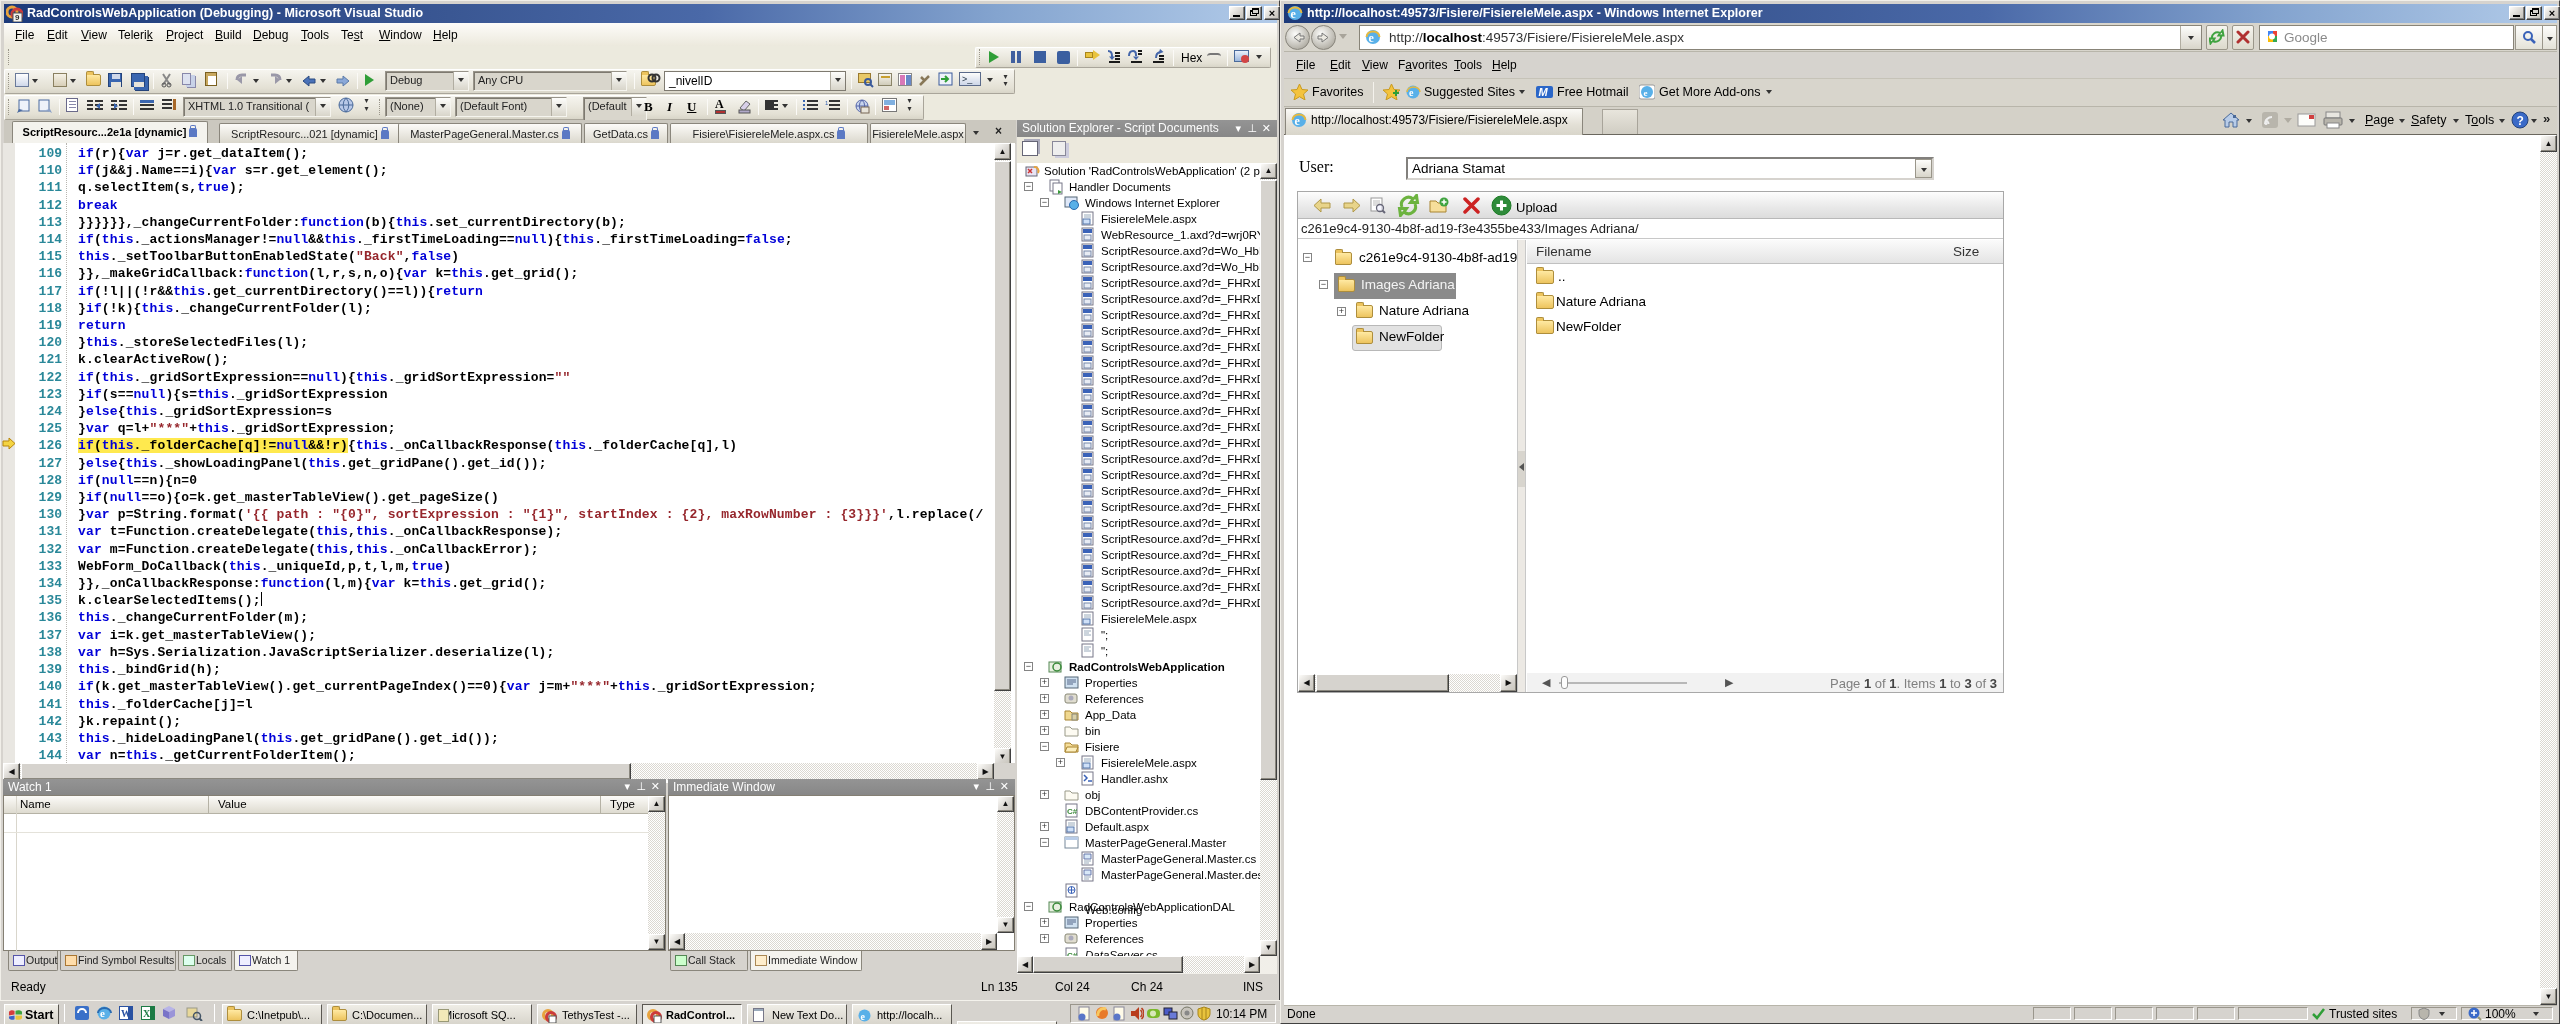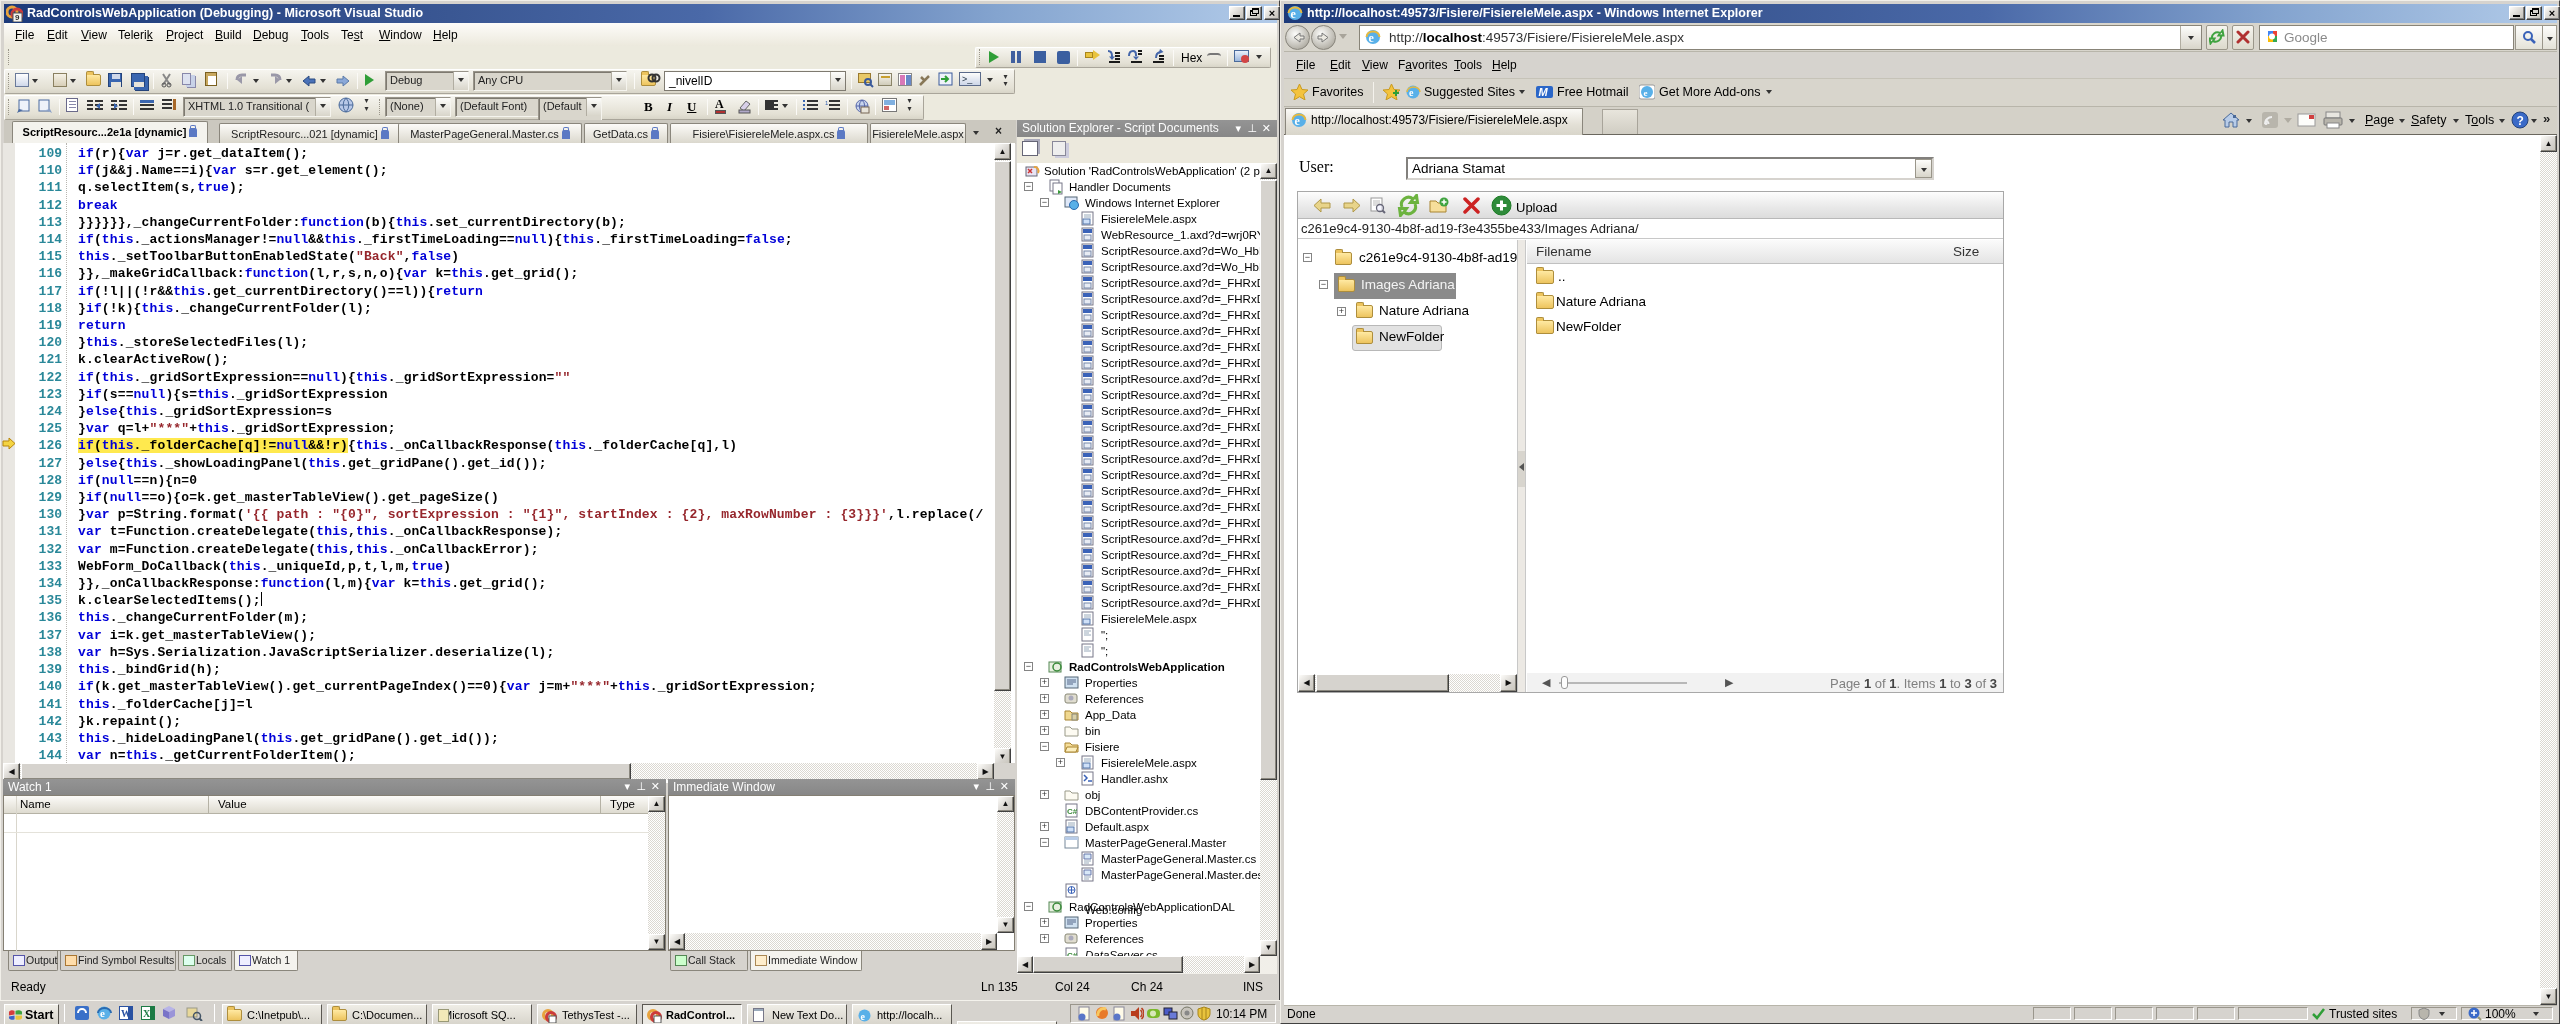--- a/index.html
+++ b/index.html
@@ -219,21 +219,21 @@
     </div>
  <div class="a combo" style="left:182px;top:96px;width:148px;height:20px">XHTML 1.0 Transitional (<span class="a cbtn" style="right:0;top:0;height:18px;line-height:16px"><span class="dar"></span></span></div>
  <svg class="a" style="left:337px;top:96px" width="17" height="17">
       <circle cx="8" cy="8" r="7" fill="#b8c8e8" stroke="#4a6a9a"></circle>
       <path d="M1 8 h14 M8 1 a10 10 0 0 1 0 14 M8 1 a10 10 0 0 0 0 14" stroke="#4a6a9a" fill="none"></path>
     </svg>
  <div class="a" style="left:360px;top:96px;width:11px;height:17px;color:#333;font-size:8px;line-height:8px;text-align:center">▾<br>▾</div>
  <div class="a grip" style="left:378px;top:98px"></div>
  <div class="a combo" style="left:384px;top:96px;width:66px;height:20px">(None)<span class="a cbtn" style="right:0;top:0;height:18px;line-height:16px"><span class="dar"></span></span></div>
  <div class="a combo" style="left:454px;top:96px;width:112px;height:20px">(Default Font)<span class="a cbtn" style="right:0;top:0;height:18px;line-height:16px"><span class="dar"></span></span></div>
- <div class="a combo" style="left:537px;top:96px;width:64px;height:28px">(Default<span class="a cbtn" style="right:0;top:0;height:18px;line-height:16px"><span class="dar"></span></span></div>
+ <div class="a combo" style="left:582px;top:96px;width:64px;height:28px">(Default<span class="a cbtn" style="right:0;top:0;height:18px;line-height:16px"><span class="dar"></span></span></div>
  <div class="a tseg" style="left:643px;top:98px;font-weight:bold;font-size:13px;font-family:'Liberation Serif',serif">B</div>
  <div class="a tseg" style="left:666px;top:98px;font-style:italic;font-weight:bold;font-size:13px;font-family:'Liberation Serif',serif">I</div>
  <div class="a tseg" style="left:686px;top:98px;text-decoration:underline;font-weight:bold;font-size:13px;font-family:'Liberation Serif',serif">U</div>
  <div class="a sep" style="left:706px;top:98px"></div>
  <div class="a tseg" style="left:714px;top:96px;font-weight:bold;font-size:12px;font-family:'Liberation Serif',serif">A<div style="margin-top:-2px;width:11px;height:4px;background:#b03030;border:1px solid #555"></div></div>
  <svg class="a" style="left:736px;top:97px" width="16" height="16">
       <path d="M3 10 L9 3 l4 3 -6 7 z" fill="#d8d0e8" stroke="#666"></path>
       <rect x="2" y="12" width="11" height="3" fill="#b0a8c8" stroke="#555"></rect>
     </svg>
  <div class="a sep" style="left:757px;top:98px"></div>

